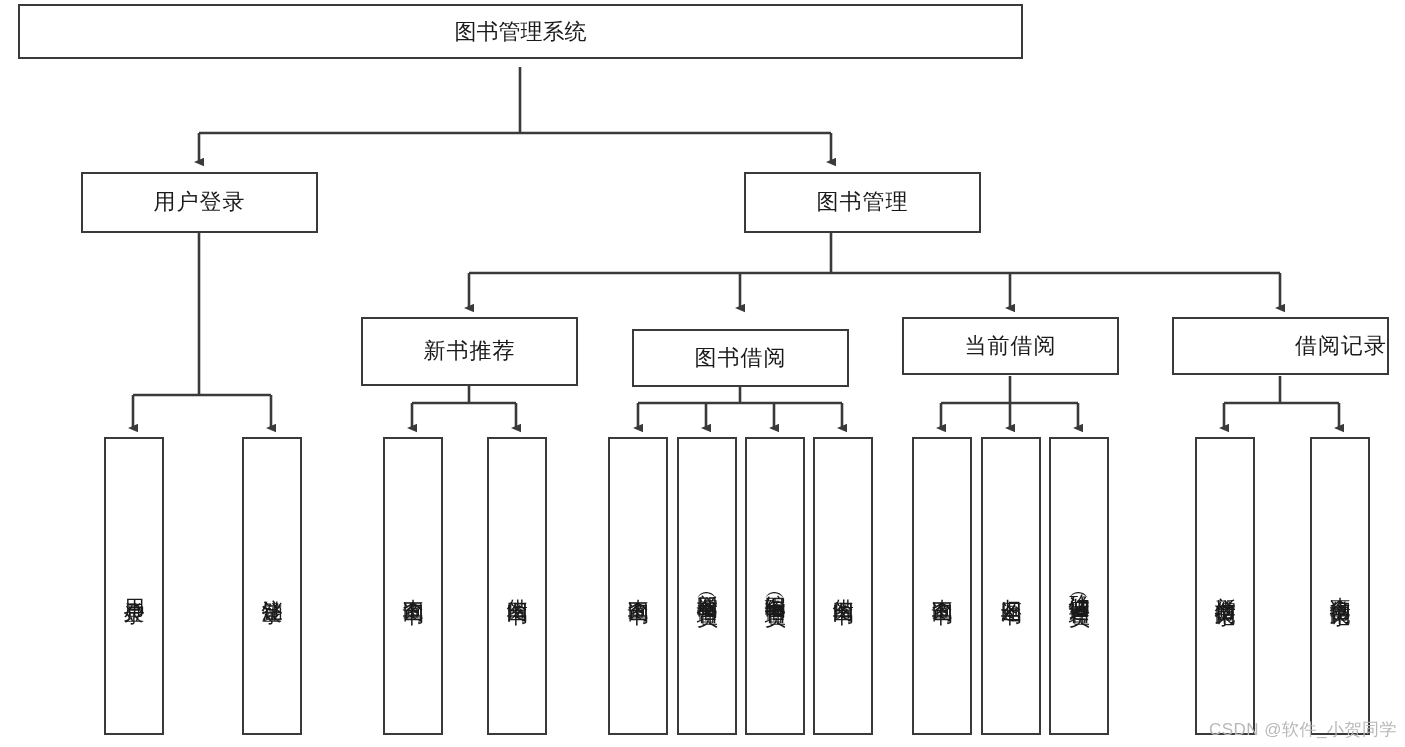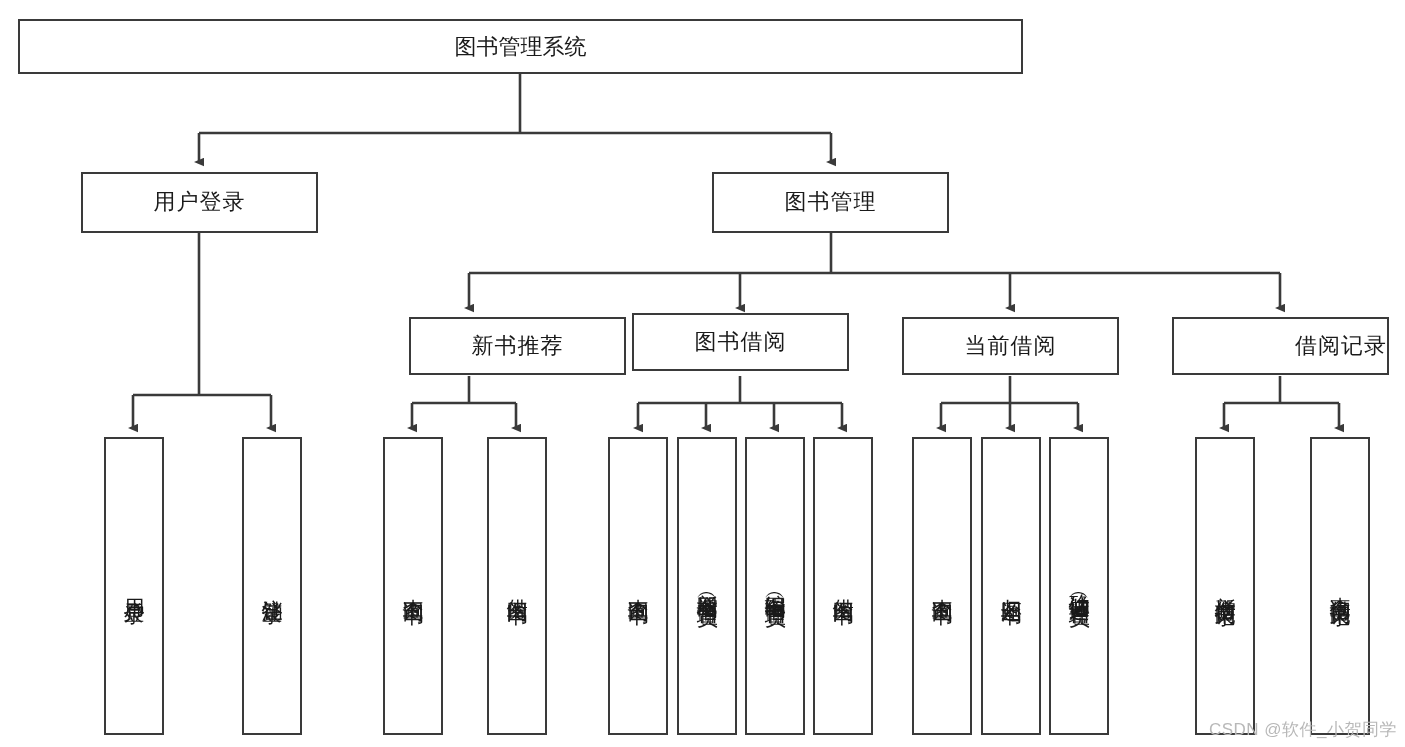--- a/index.html
+++ b/index.html
@@ -117,35 +117,35 @@
       <path d="M1010,403 L1010,428" marker-end="url(#arrow)"></path>
       <path d="M1078,403 L1078,428" marker-end="url(#arrow)"></path>
 
       <path d="M1280,376 L1280,403"></path>
       <path d="M1224,403 L1339,403"></path>
       <path d="M1224,403 L1224,428" marker-end="url(#arrow)"></path>
       <path d="M1339,403 L1339,428" marker-end="url(#arrow)"></path>
     </g>
   </svg>
 
-  <div class="node root" style="left:18px; top:19px; width:1005px; height:55px;">
+  <div class="node root" style="left:18px; top:4px; width:1005px; height:55px;">
     <span>图书管理系统</span>
   </div>
 
   <div class="node horiz" style="left:81px; top:172px; width:237px; height:61px;">
     <span>用户登录</span>
   </div>
-  <div class="node horiz" style="left:712px; top:172px; width:237px; height:61px;">
+  <div class="node horiz" style="left:744px; top:172px; width:237px; height:61px;">
     <span>图书管理</span>
   </div>
 
-  <div class="node horiz" style="left:361px; top:317px; width:217px; height:58px;margin-left:48px;">
+  <div class="node horiz" style="left:361px; top:317px; width:217px; height:69px;">
     <span>新书推荐</span>
   </div>
-  <div class="node horiz" style="left:632px; top:313px; width:217px; height:58px;">
+  <div class="node horiz" style="left:632px; top:329px; width:217px; height:58px;">
     <span>图书借阅</span>
   </div>
   <div class="node horiz" style="left:902px; top:317px; width:217px; height:58px;justify-content:center;">
     <span>当前借阅</span>
   </div>
   <div class="node horiz" style="left:1172px; top:317px; width:217px; height:58px;justify-content:flex-end;">
     <span>借阅记录</span>
   </div>
 
   <div class="node vert" style="left:104px; top:437px; width:60px; height:298px;">

